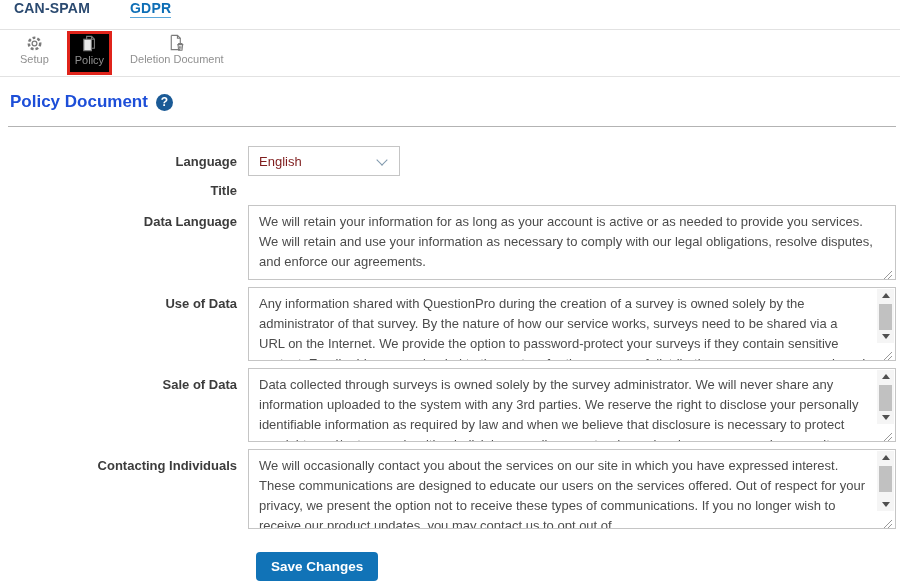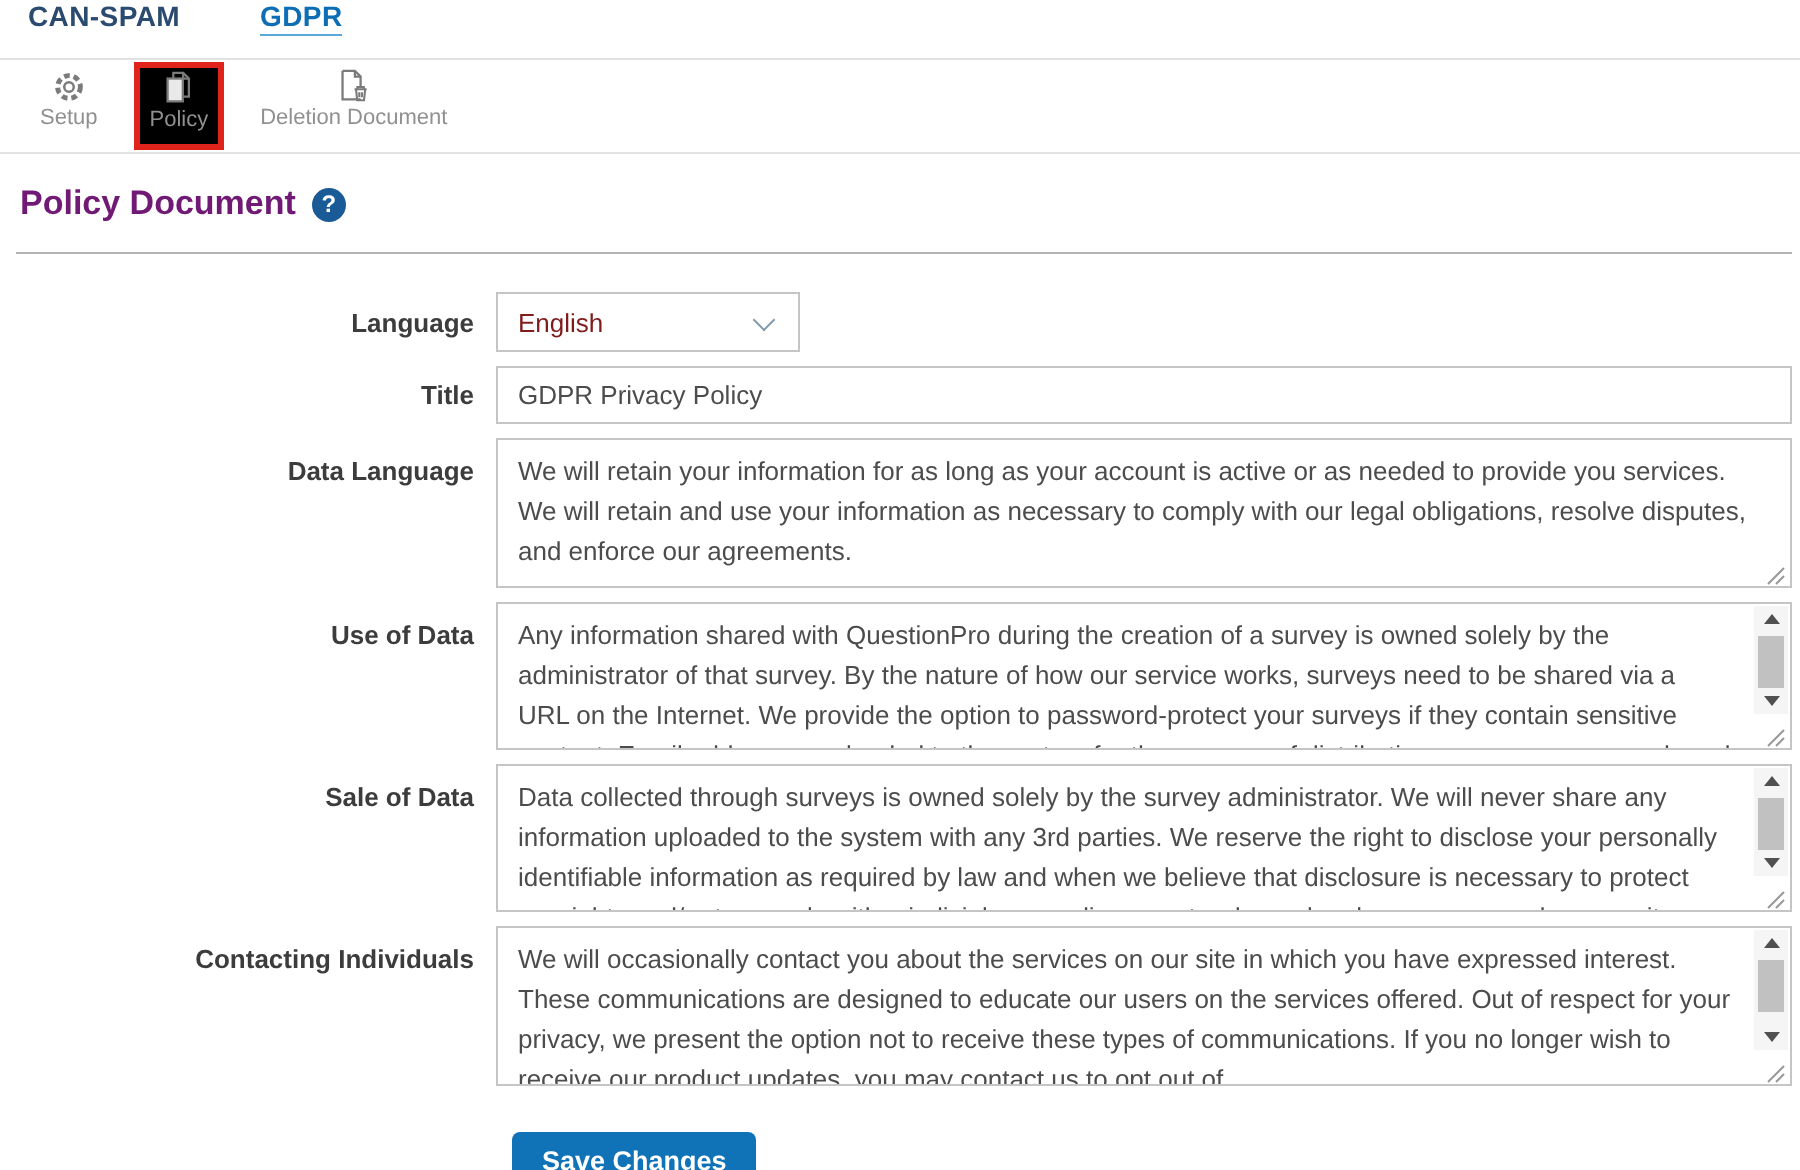--- a/index.html
+++ b/index.html
@@ -18,21 +18,21 @@
              padding-left:14px; border-bottom:1px solid #e2e2e2; }
   .tool-item { height:44px; display:flex; flex-direction:column; align-items:center;
                padding:3px 6px 2px 6px; cursor:pointer; }
   .tool-item .tool-label { font-size:11px; color:#909090; white-space:nowrap; }
   .tool-item.highlighted { background:#000000; border:3px solid #e0241b; padding:1px 5px 0 5px; }
   .tool-icon svg { display:block; }
 
   
   .content { padding:0 4px 0 8px; }
   .page-title-row { margin:15px 0 0 2px; display:flex; align-items:center; gap:8px; }
-  .page-title { font-size:17px; font-weight:700; color:#701a75; }
+  .page-title { font-size:17px; font-weight:700; color:#1d4ed8; }
   .help-icon { width:17px; height:17px; border-radius:50%; background:#1a5a96; color:#fff;
                font-size:12px; font-weight:700; display:flex; align-items:center;
                justify-content:center; cursor:pointer; }
   .title-divider { border:none; border-top:1px solid #b3b3b3; margin-top:14px; }
 
   
   .form { margin-top:19px; }
   .row { display:flex; margin-bottom:7px; }
   .row .lbl { width:240px; text-align:right; padding-right:11px; font-weight:700;
               font-size:13px; color:#3c3c3c; flex:0 0 240px; }
@@ -134,23 +134,20 @@
         <div class="select-box">
           <span>English</span>
           <span class="chevron"></span>
         </div>
       </div>
     </div>
 
     
     <div class="row center">
       <div class="lbl">Title</div>
-      <div class="field">
-        <input class="text-input" type="text" value="GDPR Privacy Policy" style="">
-      </div>
     </div>
 
     
     <div class="row top">
       <div class="lbl">Data Language</div>
       <div class="field">
         <div class="ta-box" style="height:75px;">
           <textarea style="">We will retain your information for as long as your account is active or as needed to provide you services. We will retain and use your information as necessary to comply with our legal obligations, resolve disputes, and enforce our agreements.</textarea>
           <span class="resize-corner">
             <svg width="11" height="11" viewBox="0 0 11 11">

